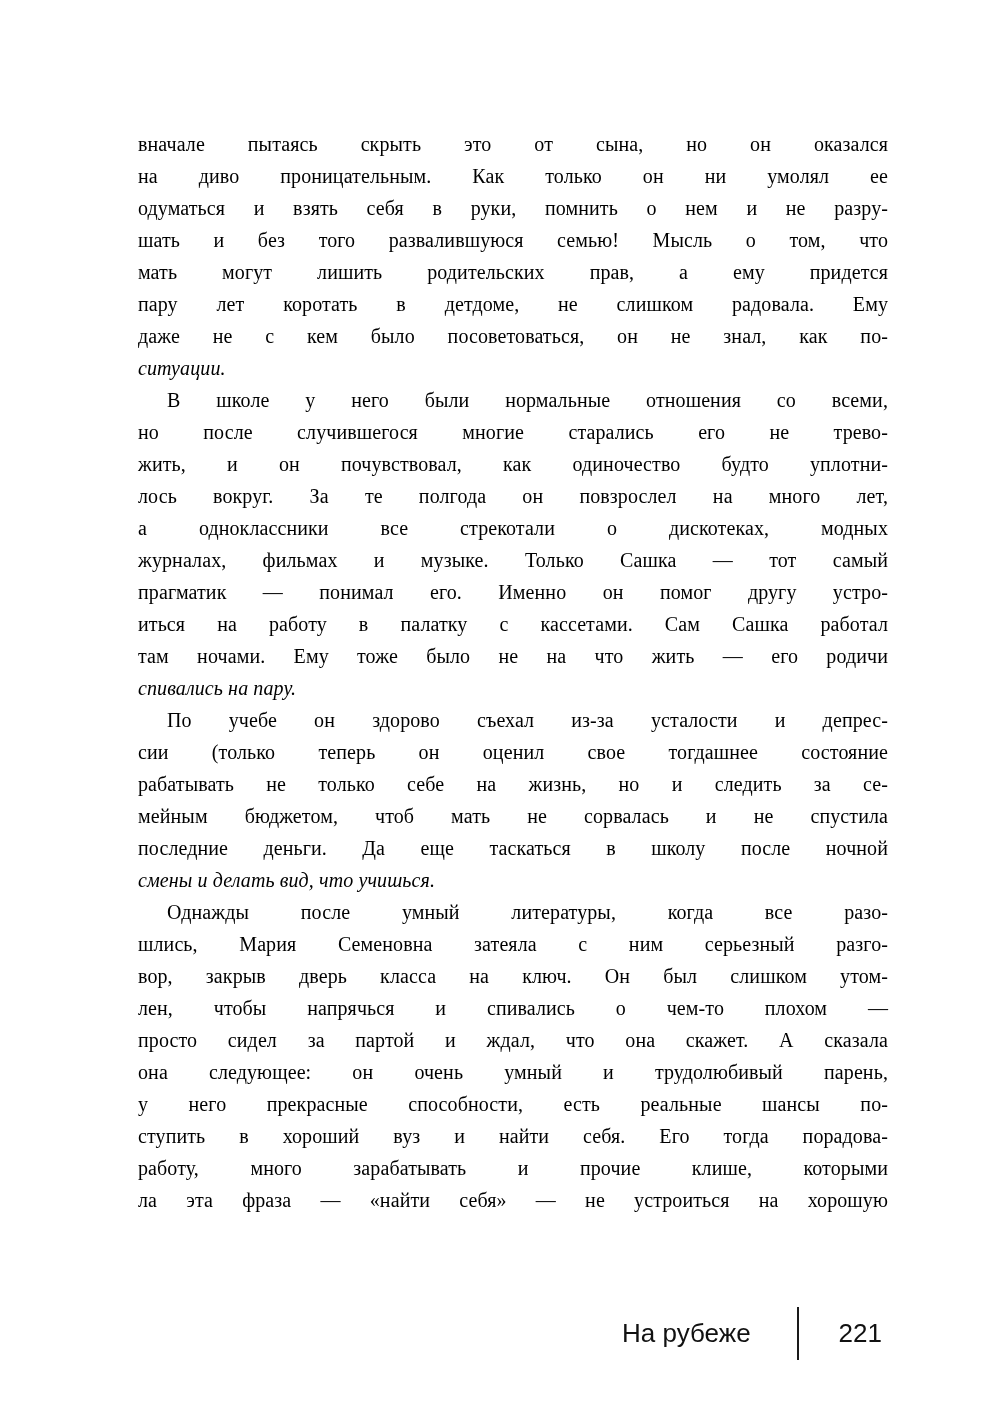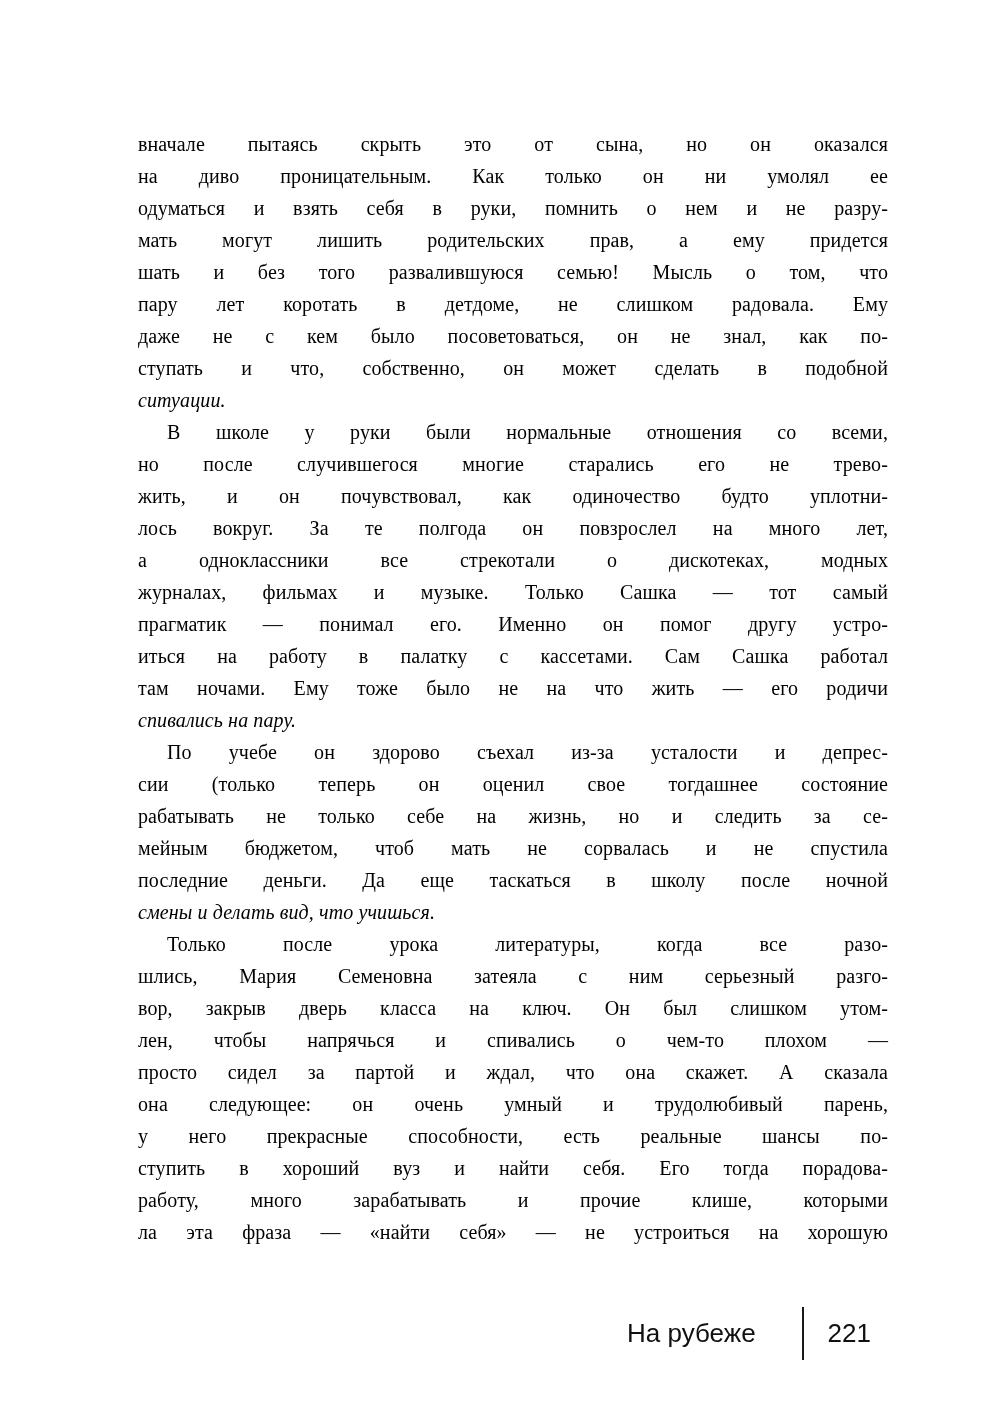--- a/index.html
+++ b/index.html
@@ -36,79 +36,78 @@
     text-align-last: left;
     font-style: italic;
     -moz-text-align-last: left;
   }
   .line.firstline-indent {
     text-indent: 29px;
   }
   .footer {
     position: absolute;
     top: 1307px;
-    right: 134px;
+    right: 123px;
     height: 53px;
     display: flex;
     align-items: center;
     font-family: "Liberation Sans", sans-serif;
     font-size: 26px;
     color: #111111;
   }
   .running-title {
     margin-right: 46px;
   }
   .footer-divider {
     display: inline-block;
     width: 2px;
     height: 53px;
     background: #1a1a1a;
   }
   .page-number {
-    margin-left: 24px;
+    margin-left: 40px;
   }
 </style>
 </head>
 <body>
 
 <div class="page">
   <div class="text-block">
       <div class="paragraph">
         <div class="line">вначале пытаясь скрыть это от сына, но он оказался</div>
         <div class="line">на диво проницательным. Как только он ни умолял ее</div>
         <div class="line">одуматься и взять себя в руки, помнить о нем и не разру-</div>
+        <div class="line">шать и без того развалившуюся семью! Мысль о том, что</div>
         <div class="line">мать могут лишить родительских прав, а ему придется</div>
-        <div class="line">шать и без того развалившуюся семью! Мысль о том, что</div>
         <div class="line">пару лет коротать в детдоме, не слишком радовала. Ему</div>
         <div class="line">даже не с кем было посоветоваться, он не знал, как по-</div>
-        <div class="line">ступать и что, собственно, он может сделать в подобной</div>
         <div class="line lastline">ситуации.</div>
       </div>
       <div class="paragraph">
-        <div class="line firstline-indent">В школе у руки были нормальные отношения со всеми,</div>
+        <div class="line firstline-indent">В школе у него были нормальные отношения со всеми,</div>
         <div class="line">но после случившегося многие старались его не трево-</div>
         <div class="line">жить, и он почувствовал, как одиночество будто уплотни-</div>
         <div class="line">лось вокруг. За те полгода он повзрослел на много лет,</div>
         <div class="line">а одноклассники все стрекотали о дискотеках, модных</div>
         <div class="line">журналах, фильмах и музыке. Только Сашка — тот самый</div>
         <div class="line">прагматик — понимал его. Именно он помог другу устро-</div>
         <div class="line">иться на работу в палатку с кассетами. Сам Сашка работал</div>
         <div class="line">там ночами. Ему тоже было не на что жить — его родичи</div>
         <div class="line lastline">спивались на пару.</div>
       </div>
       <div class="paragraph">
         <div class="line firstline-indent">По учебе он здорово съехал из-за усталости и депрес-</div>
         <div class="line">сии (только теперь он оценил свое тогдашнее состояние</div>
         <div class="line">рабатывать не только себе на жизнь, но и следить за се-</div>
         <div class="line">мейным бюджетом, чтоб мать не сорвалась и не спустила</div>
         <div class="line">последние деньги. Да еще таскаться в школу после ночной</div>
         <div class="line lastline">смены и делать вид, что учишься.</div>
       </div>
       <div class="paragraph">
-        <div class="line firstline-indent">Только после урока литературы, когда все разо-</div>
+        <div class="line firstline-indent">Однажды после умный литературы, когда все разо-</div>
         <div class="line">шлись, Мария Семеновна затеяла с ним серьезный разго-</div>
         <div class="line">вор, закрыв дверь класса на ключ. Он был слишком утом-</div>
         <div class="line">лен, чтобы напрячься и спивались о чем-то плохом —</div>
         <div class="line">просто сидел за партой и ждал, что она скажет. А сказала</div>
         <div class="line">она следующее: он очень умный и трудолюбивый парень,</div>
         <div class="line">у него прекрасные способности, есть реальные шансы по-</div>
         <div class="line">ступить в хороший вуз и найти себя. Его тогда порадова-</div>
         <div class="line">работу, много зарабатывать и прочие клише, которыми</div>
         <div class="line">ла эта фраза — «найти себя» — не устроиться на хорошую</div>
       </div>

